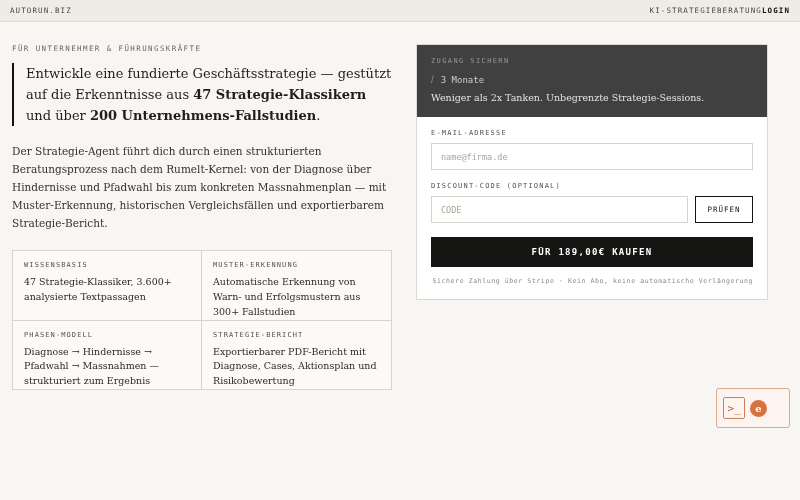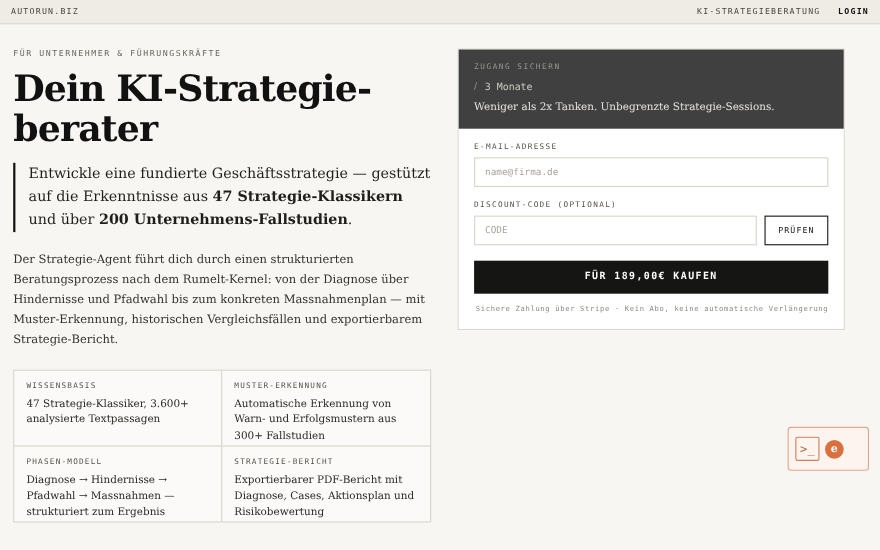--- a/index.html
+++ b/index.html
@@ -24,21 +24,21 @@
   }
   .brand {
     font-family: "DejaVu Sans Mono", monospace;
     font-size: 7.5px;
     letter-spacing: 1.1px;
     color: #4a4740;
   }
   .topnav {
     display: flex;
     align-items: flex-end;
-    gap: 16px;
+    gap: 0;
   }
   .topnav span {
     font-family: "DejaVu Sans Mono", monospace;
     font-size: 7.5px;
     letter-spacing: 1.1px;
     color: #4a4740;
   }
   .topnav .login { color: #111; font-weight: bold; }
 
   
@@ -251,21 +251,20 @@
     <div class="topnav">
       <span>KI-STRATEGIEBERATUNG</span>
       <span class="login">LOGIN</span>
     </div>
   </div>
 
   <div class="content">
 
     <div class="left">
       <div class="eyebrow">FÜR UNTERNEHMER &amp; FÜHRUNGSKRÄFTE</div>
-      <h1 class="headline">Dein KI-Strategie-berater</h1>
 
       <div class="lede">
         <span>Entwickle eine fundierte Geschäftsstrategie — gestützt auf die Erkenntnisse aus </span><b>47 Strategie-Klassikern</b><span> und über </span><b>200 Unternehmens-Fallstudien</b><span>.</span>
       </div>
 
       <div class="body-copy">Der Strategie-Agent führt dich durch einen strukturierten Beratungsprozess nach dem Rumelt-Kernel: von der Diagnose über Hindernisse und Pfadwahl bis zum konkreten Massnahmenplan — mit Muster-Erkennung, historischen Vergleichsfällen und exportierbarem Strategie-Bericht.</div>
 
       <div class="features">
         <div class="feature">
           <div class="feature-title">WISSENSBASIS</div>

